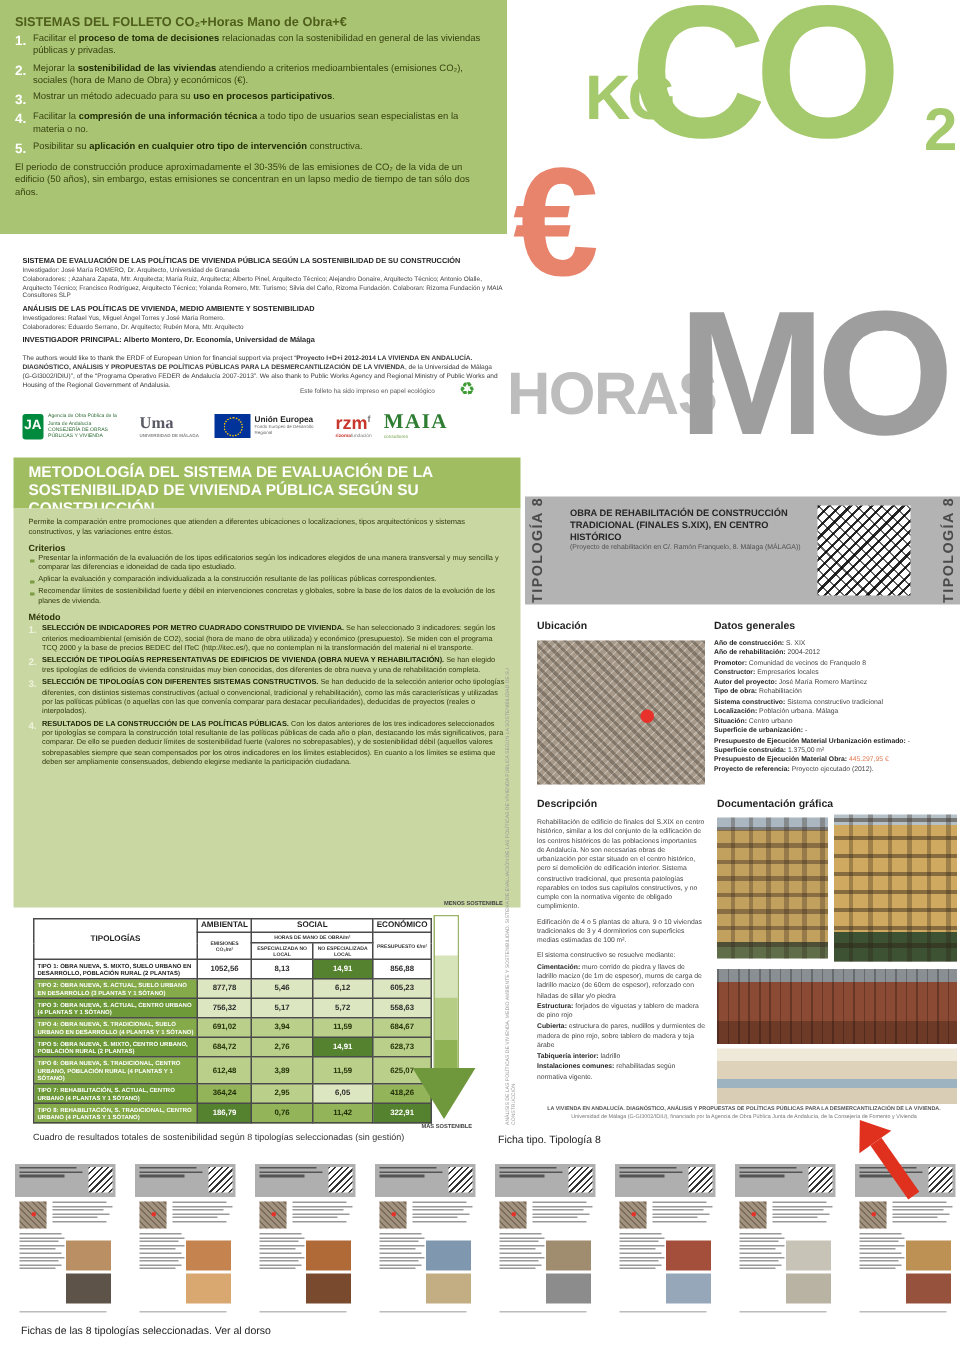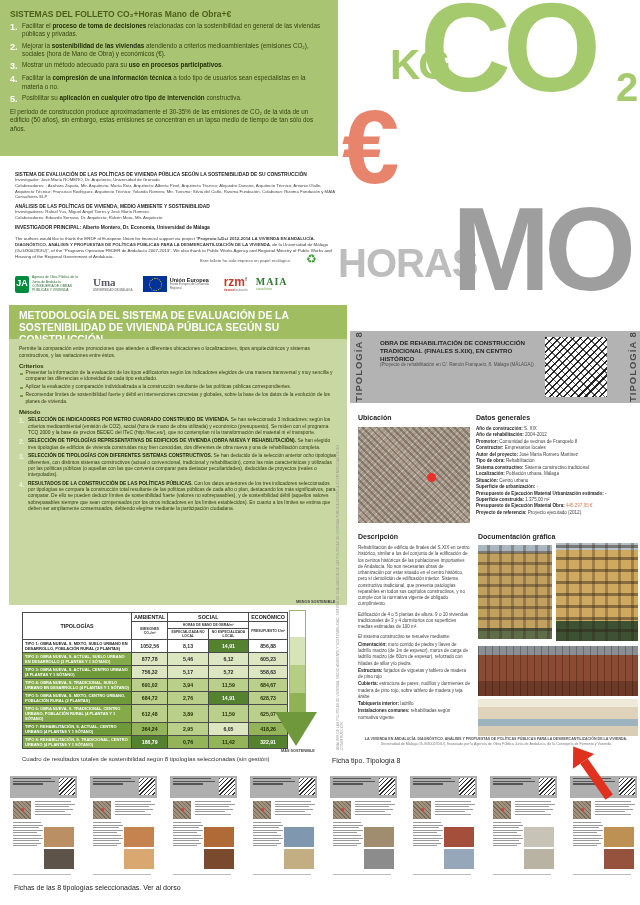--- a/index.html
+++ b/index.html
@@ -47,21 +47,21 @@
   .logo-eu .stars{position:absolute;left:6px;top:2px;width:11px;height:11px;border:1px dotted #ffcc00;border-radius:50%;}
   .logo-eu-txt{margin-left:3px;width:46px;}
   .logo-eu-txt .b{font-size:5.5px;font-weight:bold;color:#222;}
   .logo-eu-txt .s{font-size:3px;color:#666;line-height:1.2;}
   .logo-rzm{margin-left:8px;text-align:left;}
   .logo-rzm .r{font-size:12px;font-weight:bold;color:#c8372d;line-height:1;}
   .logo-rzm .r sup{font-size:6px;color:#777;}
   .logo-rzm .s{font-size:3.2px;color:#777;}
   .logo-rzm .s b{color:#c8372d;}
   .logo-maia{margin-left:8px;text-align:left;font-family:"Liberation Serif",serif;}
-  .logo-maia .m{font-size:10px;font-weight:bold;color:#2e7d32;line-height:1;letter-spacing:1px;}
+  .logo-maia .m{font-size:14px;font-weight:bold;color:#2e7d32;line-height:1;letter-spacing:1px;}
   .logo-maia .s{font-size:3.2px;color:#7aa24c;font-family:"Liberation Sans",sans-serif;}
 
   
   .meth-band{left:9px;top:305px;width:338px;height:34px;background:#a0bd62;padding:5px 10px;box-sizing:border-box;}
   .meth-band-title{font-size:10.3px;font-weight:bold;color:#fff;line-height:1.18;}
   .meth-body{left:9px;top:339px;width:338px;height:266px;background:#c9d7a2;padding:6px 10px;box-sizing:border-box;overflow:hidden;}
   .meth-intro{font-size:5px;line-height:1.35;color:#33390f;}
   .meth-sec{font-size:6px;font-weight:bold;color:#2c3408;margin:4px 0 1px;}
   .crit{display:flex;margin-top:1.5px;}
   .crit-bullet{width:2.5px;height:2.5px;background:#7d9c41;margin:2.5px 3px 0 1px;flex:0 0 2.5px;}

